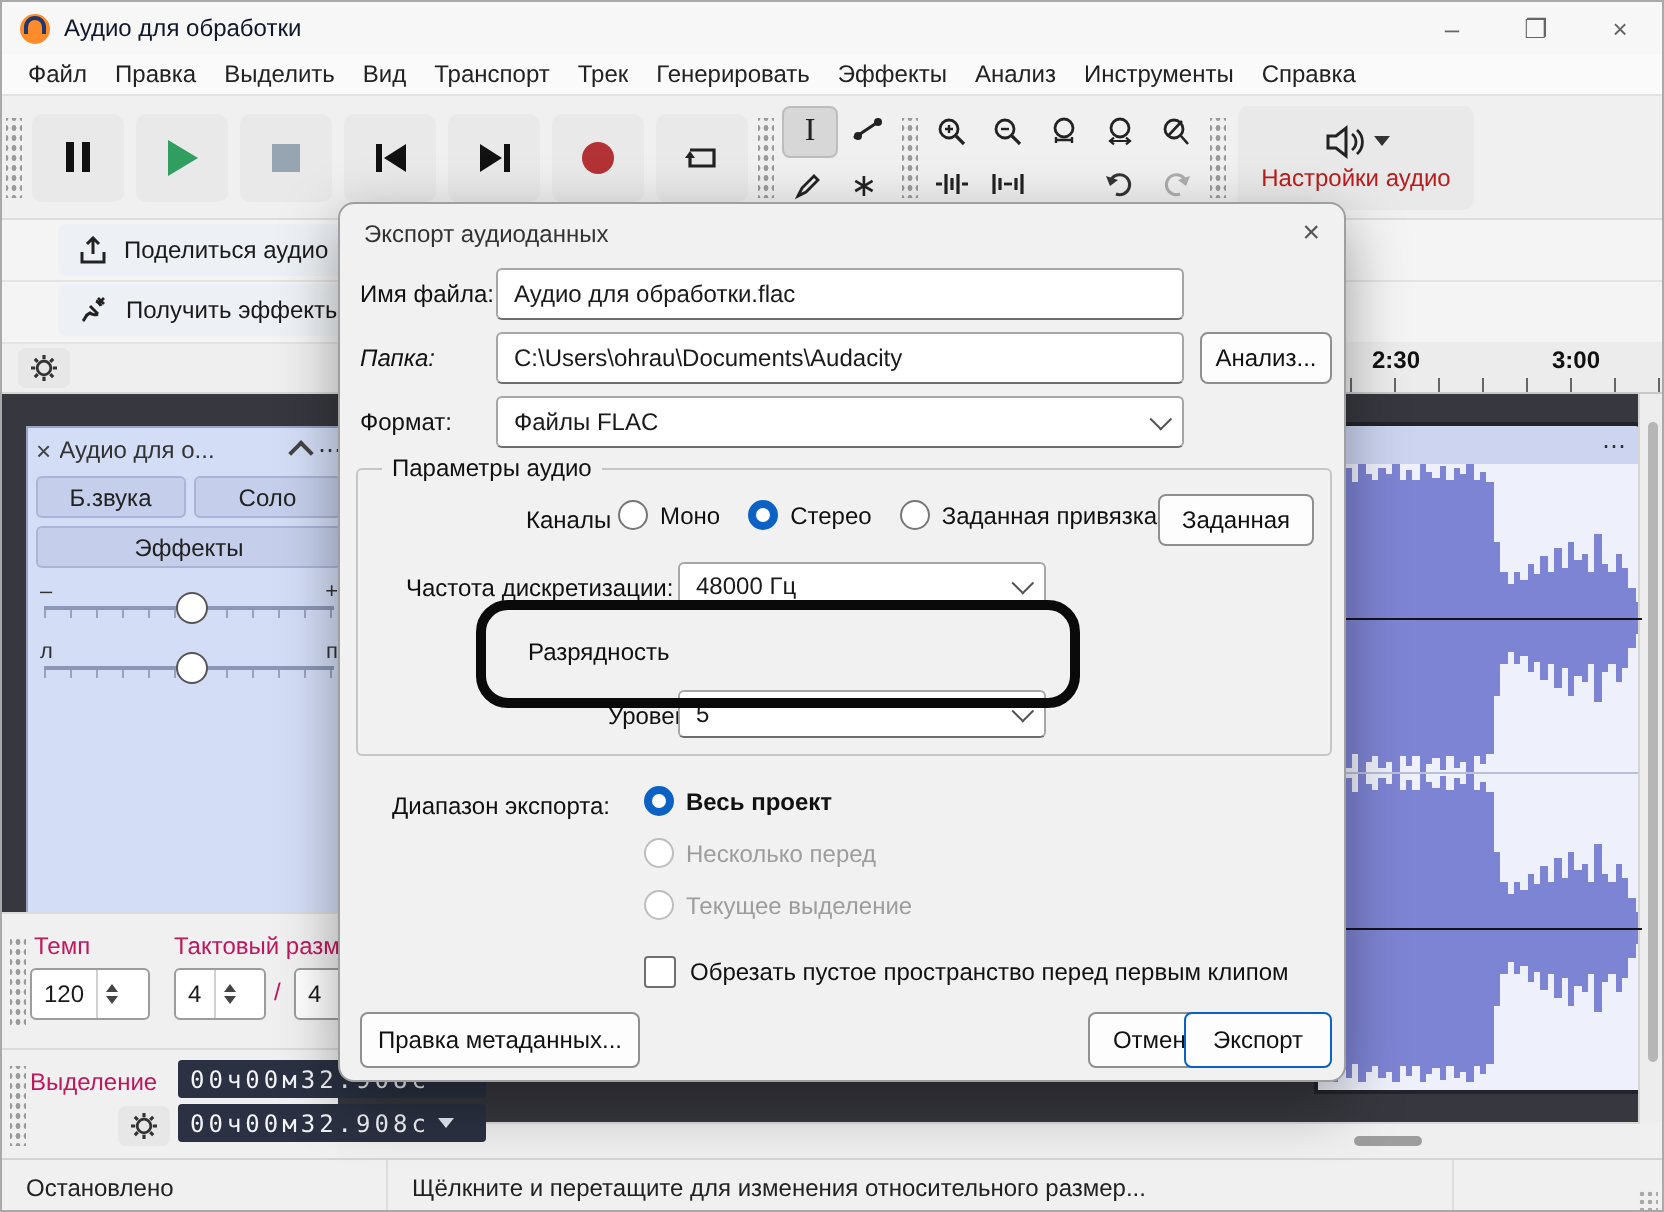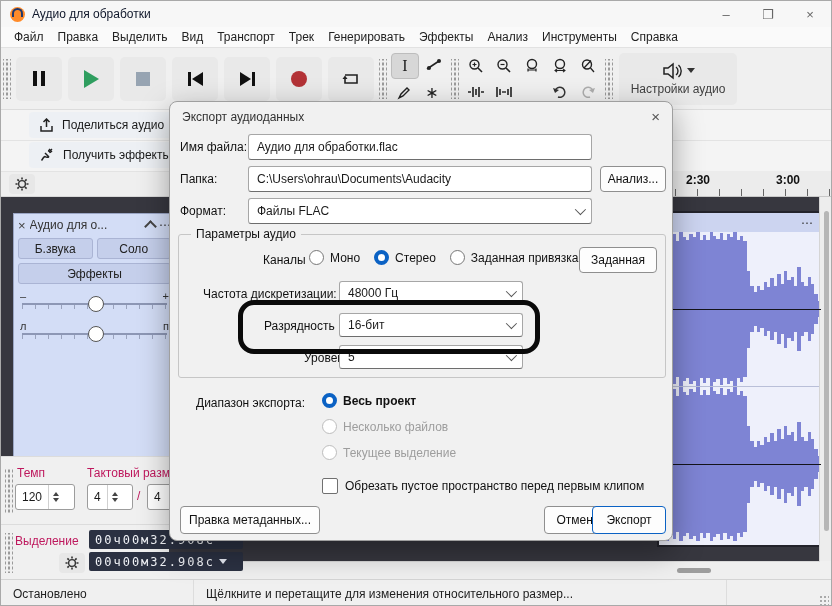--- a/index.html
+++ b/index.html
@@ -39,21 +39,21 @@
   .tri-r{width:0;height:0;border-left:11px solid #111;border-top:7px solid transparent;border-bottom:7px solid transparent;}
   .rec-icon{width:16px;height:16px;border-radius:50%;background:#b33236;}
   .toolcluster{display:flex;flex-direction:column;gap:2px;margin:0 2px;}
   .toolrow{display:flex;gap:2px;}
   .sbtn{width:26px;height:24px;border-radius:4px;display:flex;align-items:center;justify-content:center;
     color:#222;font-size:14px;}
   .sbtn.active{background:#d7d7d7;border:1px solid #bdbdbd;}
   .sbtn.dim svg{opacity:.35;}
   .audio-setup{width:118px;height:52px;background:#e9e9e9;border-radius:5px;margin-left:4px;
     display:flex;flex-direction:column;align-items:center;justify-content:center;gap:2px;}
-  .audio-setup .lbl{font-size:12px;color:#404040;}
+  .audio-setup .lbl{font-size:12px;color:#b91c1c;}
   .caret-down{width:0;height:0;border-left:4px solid transparent;border-right:4px solid transparent;border-top:5px solid #333;display:inline-block;margin-left:4px;}
 
   
   .row2{left:0;top:109px;width:100%;height:62px;background:#f4f4f4;border-bottom:1px solid #e3e3e3;}
   .row2-split{position:absolute;left:0;top:30px;width:100%;height:1px;background:#e3e3e3;}
   .side-btn{position:absolute;left:28px;height:26px;display:flex;align-items:center;gap:8px;
     background:#edf0f4;border-radius:4px;padding:0 10px;}
   .gear-row{left:0;top:171px;width:168px;height:25px;background:#efefef;border-bottom:1px solid #d8d8d8;
     display:flex;align-items:center;}
   .gear-btn{width:26px;height:20px;margin-left:8px;background:#e7e7e7;border-radius:4px;display:flex;align-items:center;justify-content:center;}
@@ -548,21 +548,21 @@
 
   <div class="abs dialog">
     <div class="dlg-title">Экспорт аудиоданных</div>
     <div class="dlg-close">×</div>
 
     <span class="dlg-label" style="left:10px;top:38px;">Имя файла:</span>
     <div class="field" style="left:78px;top:32px;width:326px;">
       <span>Аудио для обработки.flac</span>
     </div>
 
-    <span class="dlg-label" style="left:10px;top:70px;">Папка:</span>
+    <span class="dlg-label" style="left:10px;top:70px;font-style:italic;">Папка:</span>
     <div class="field" style="left:78px;top:64px;width:326px;">
       <span>C:\Users\ohrau\Documents\Audacity</span>
     </div>
     <div class="btn" style="left:430px;top:64px;width:64px;">Анализ...</div>
 
     <span class="dlg-label" style="left:10px;top:102px;">Формат:</span>
     <div class="field select" style="left:78px;top:96px;width:326px;">
       <span>Файлы FLAC</span>
       <span class="chev"></span>
     </div>
@@ -587,43 +587,39 @@
       </div>
       <div class="btn" style="left:400px;top:12px;width:76px;">Заданная</div>
 
       <span class="dlg-label" style="left:24px;top:52px;">Частота дискретизации:</span>
       <div class="field select" style="left:160px;top:46px;width:166px;height:22px;">
         <span>48000 Гц</span>
         <span class="chev" style="top:7px;"></span>
       </div>
 
       <span class="dlg-label" style="left:85px;top:84px;">Разрядность</span>
-      <div class="field select" style="left:160px;top:78px;width:166px;height:22px;">
-        <span>16-бит</span>
-        <span class="chev" style="top:7px;"></span>
-      </div>
 
       <span class="dlg-label" style="left:101px;top:116px;margin-left:24px;">Уровень</span>
       <div class="field select" style="left:160px;top:110px;width:166px;height:22px;">
         <span>5</span>
         <span class="chev" style="top:7px;"></span>
       </div>
     </div>
 
     <div class="annotation"></div>
 
     <span class="dlg-label" style="left:26px;top:294px;">Диапазон экспорта:</span>
     <div style="position:absolute;left:152px;top:291px;display:flex;flex-direction:column;gap:11px;">
       <span class="radio-item">
           <span class="radio sel"></span>
           <span style="font-weight:bold;">Весь проект</span>
         </span>
       <span class="radio-item dis">
           <span class="radio dis"></span>
-          <span>Несколько файлов</span>
+          <span>Несколько перед</span>
         </span>
       <span class="radio-item dis">
           <span class="radio dis"></span>
           <span>Текущее выделение</span>
         </span>
     </div>
 
     <div style="position:absolute;left:152px;top:376px;display:flex;align-items:center;">
       <span class="checkbox"></span>
       <span class="dlg-label" style="position:static;">Обрезать пустое пространство перед первым клипом</span>

